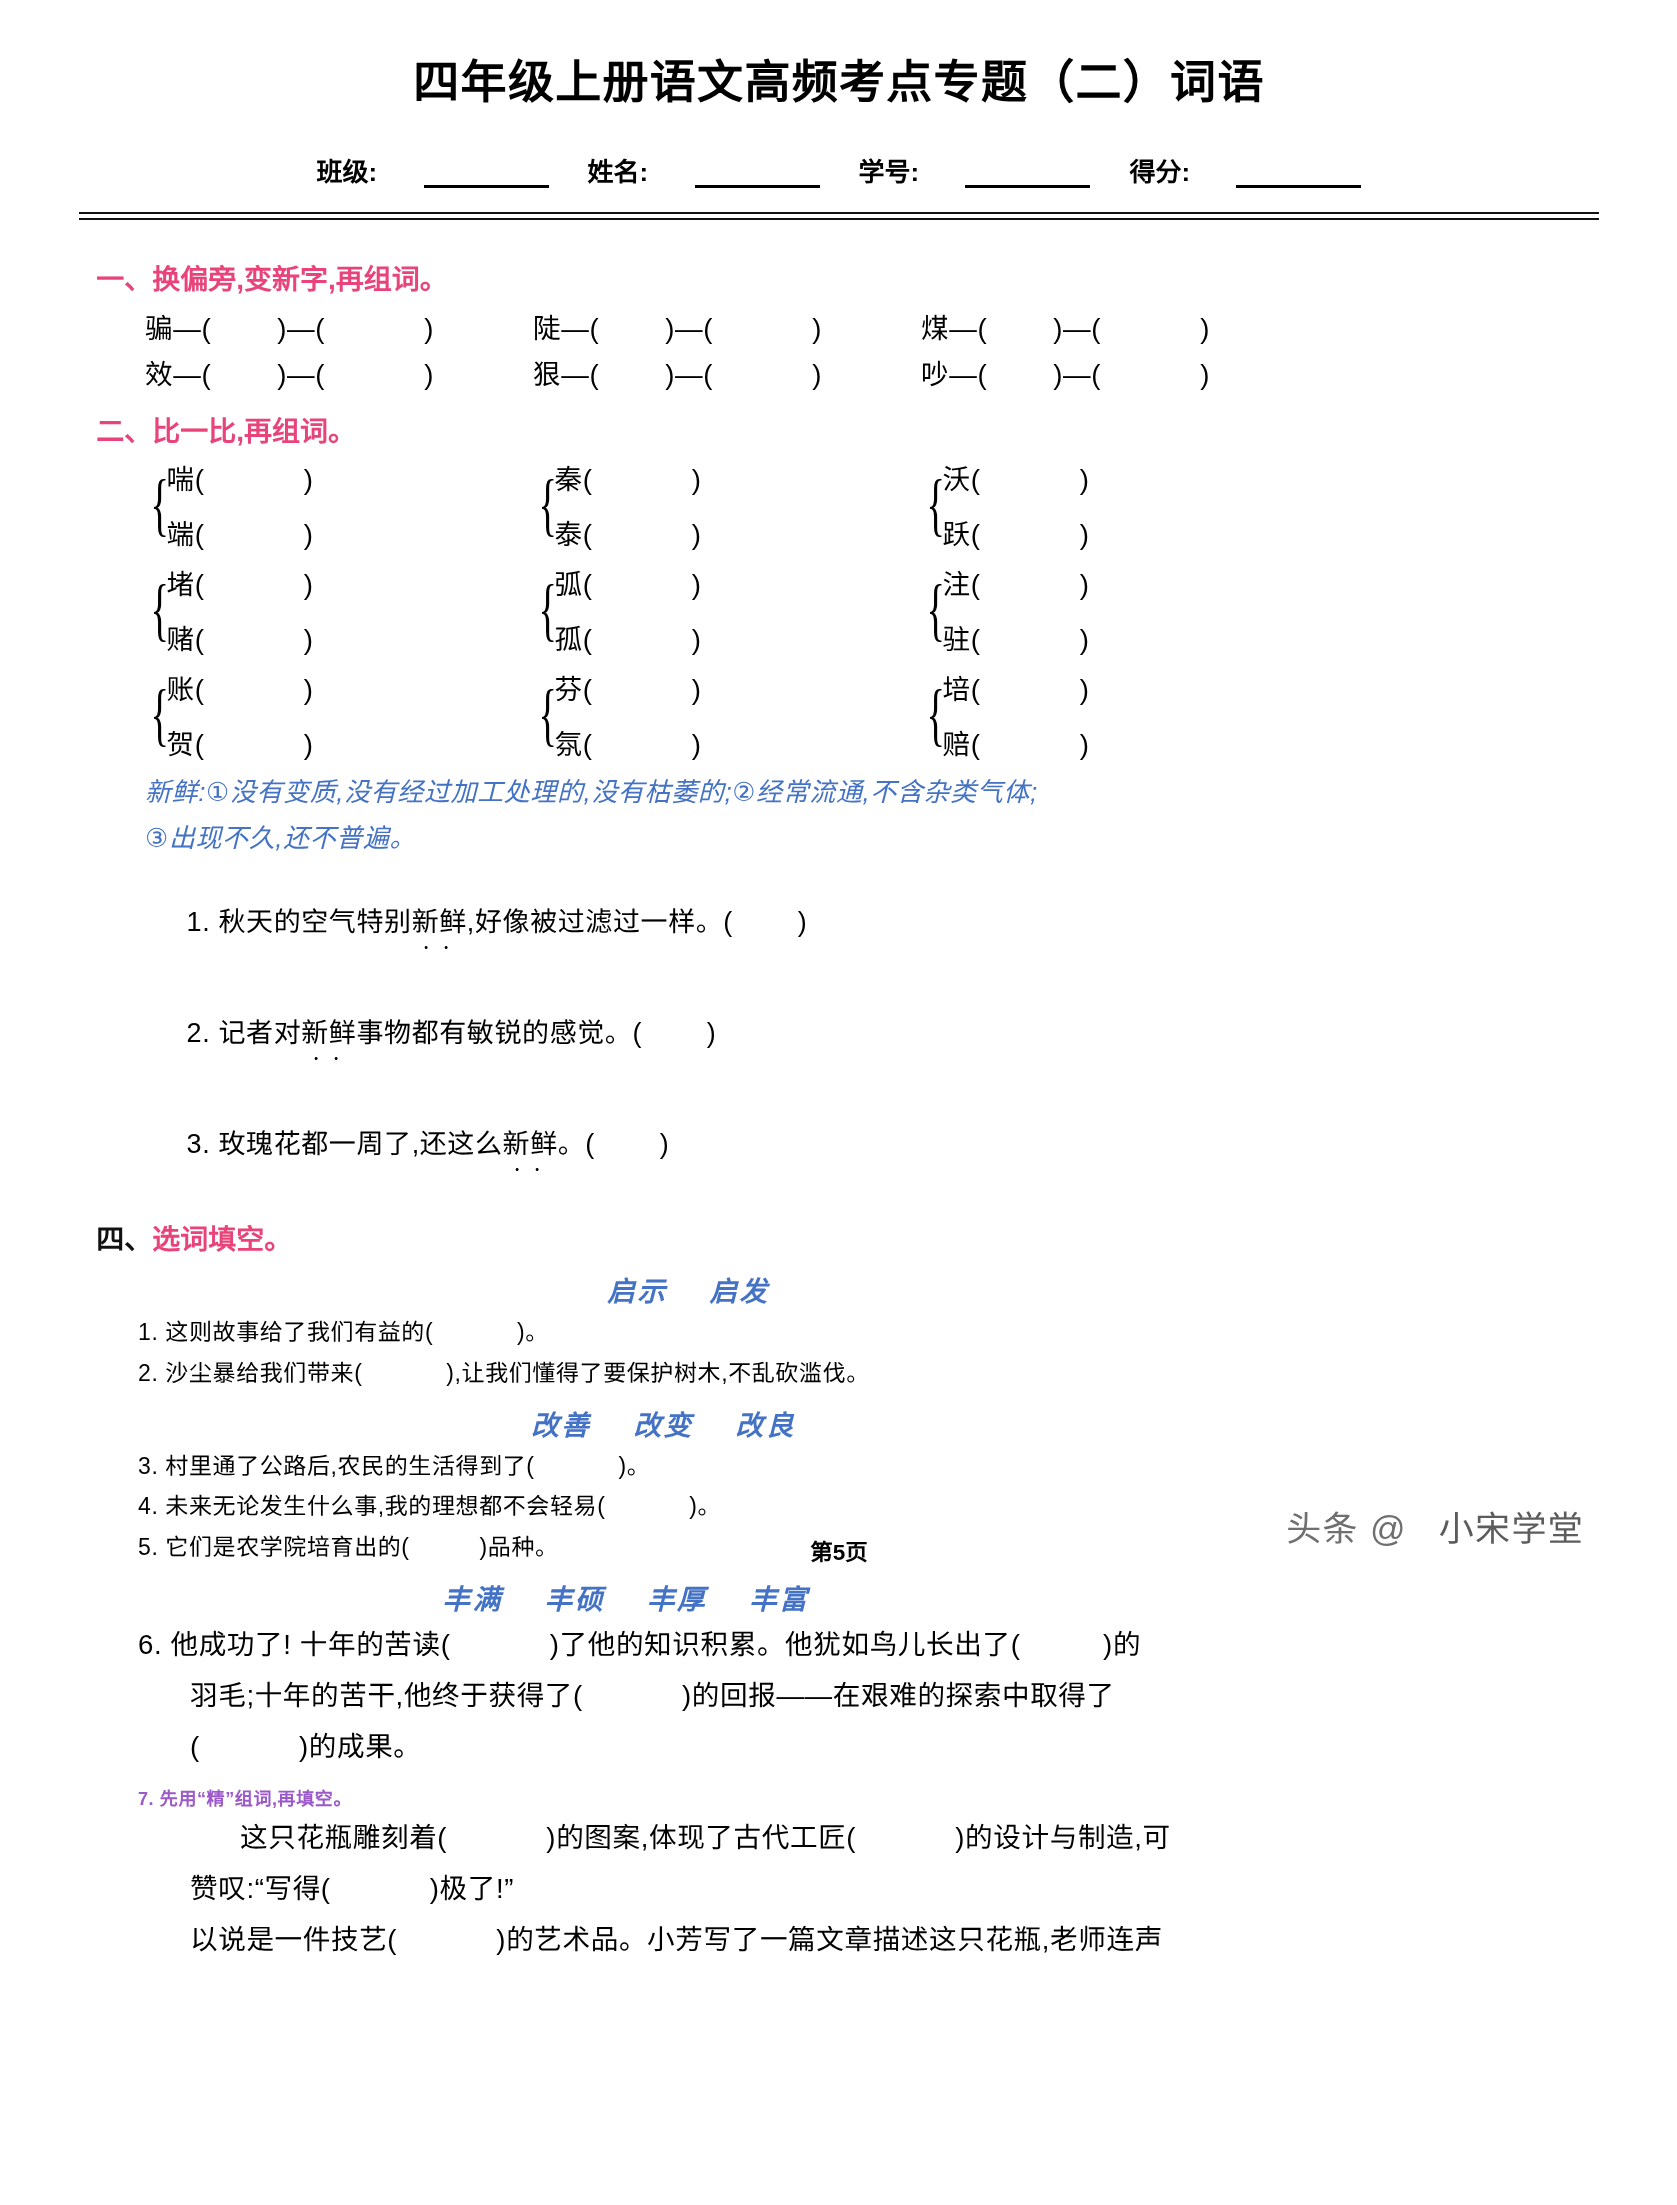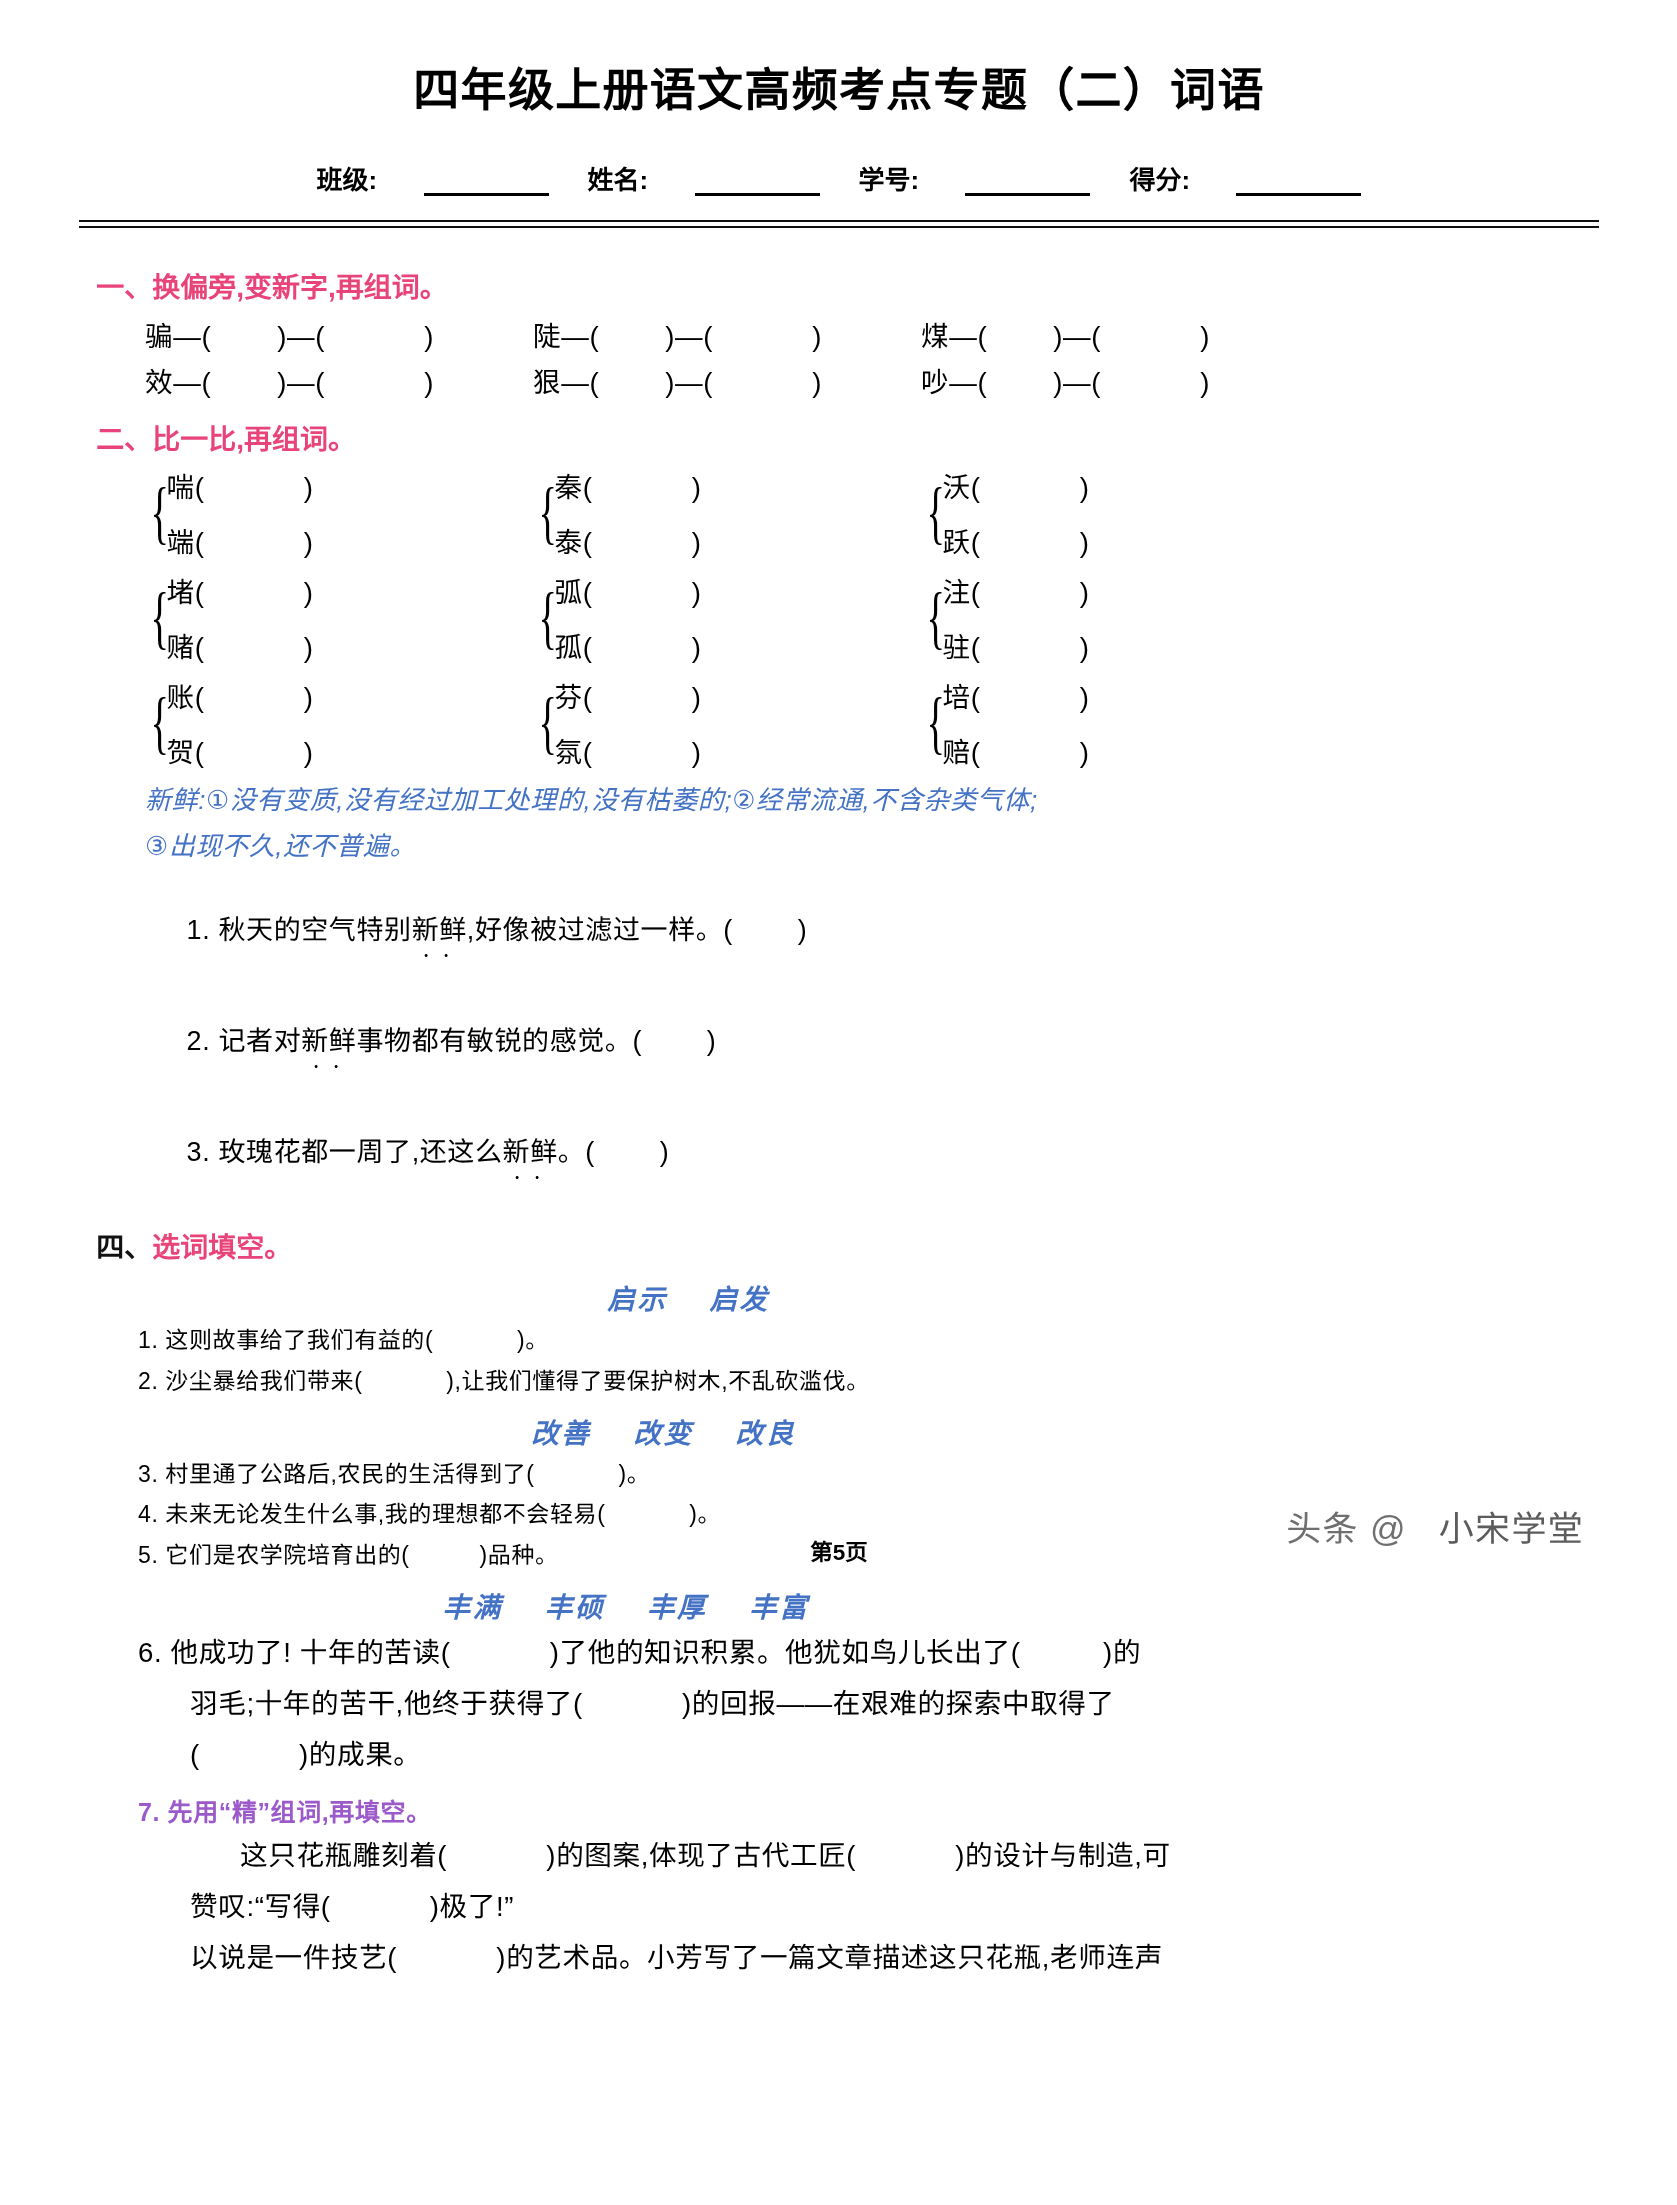--- a/index.html
+++ b/index.html
@@ -13,21 +13,21 @@
     font-family: "Liberation Sans", "DejaVu Sans", sans-serif;
     color: #000000;
     position: relative;
     overflow: hidden;
   }
   .page {
     position: relative;
     width: 1678px;
     height: 1626px;
     box-sizing: border-box;
-    padding: 8px 75px;
+    padding: 0 75px;
   }
 
   
   .doc-title {
     text-align: center;
     font-size: 46px;
     font-weight: bold;
     letter-spacing: 1.3px;
     padding-top: 54px;
     line-height: 1.25;
@@ -182,21 +182,21 @@
 
   .indent-para {
     margin: 6.3px 0 3.8px 53px;
     font-size: 27.6px;
     line-height: 1.62;
     letter-spacing: 0.6px;
     white-space: pre;
   }
   .sub-head {
     margin: 13.8px 0 5px 53px;
-    font-size: 25px;
+    font-size: 18px;
     font-weight: bold;
     letter-spacing: 0.6px;
   }
 
   
   .footer {
     position: absolute;
     left: 0;
     right: 0;
     bottom: 60px;

